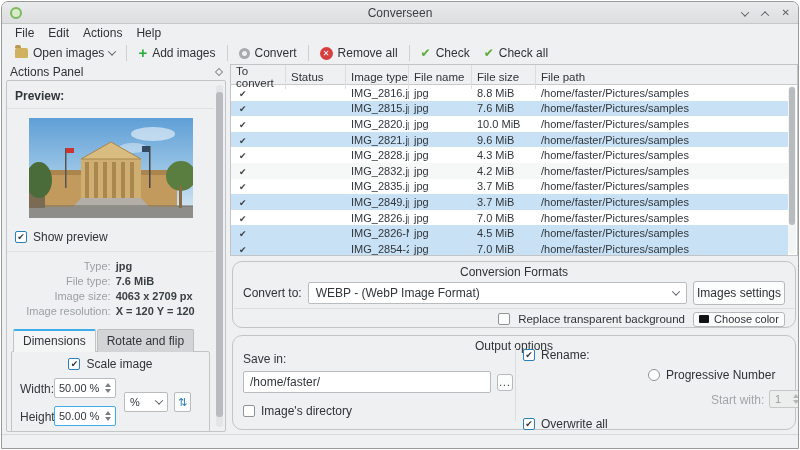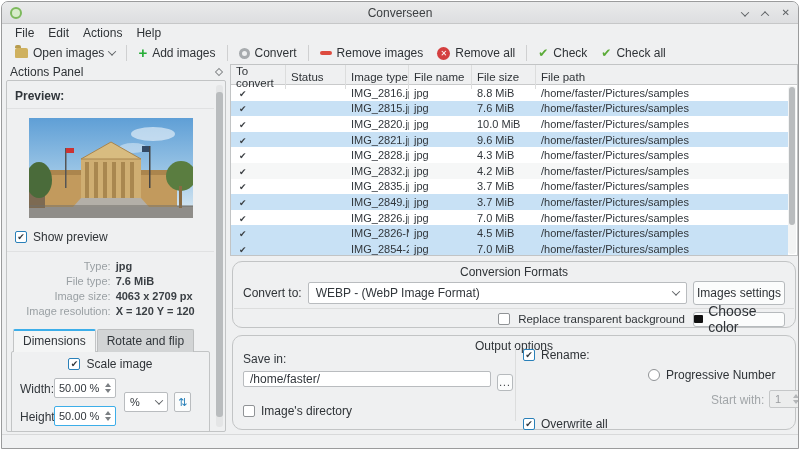--- a/index.html
+++ b/index.html
@@ -102,26 +102,26 @@
   .convbox { left:2px; top:197px; width:564px; height:67px; }
   .conv-row1 { position:absolute; left:10px; right:10px; top:19px; height:24px; display:flex; align-items:center; gap:6px; }
   .conv-combo { flex:1; height:22px; background:#fff; border:1px solid #b9bcbf; border-radius:2px;
     display:flex; align-items:center; padding:0 7px; font-size:12px; }
   .conv-combo .chev { margin-left:auto; }
   .btn { background:#fbfcfc; border:1px solid #b6babd; border-radius:3px; font-size:12px; color:#2f3337;
     display:flex; align-items:center; justify-content:center; gap:5px; }
   .btn.settings { width:92px; height:24px; }
   .conv-sep { position:absolute; left:1px; right:1px; top:46px; border-top:1px solid #dcdddd; }
   .conv-row2 { position:absolute; right:10px; top:49px; height:16px; display:flex; align-items:center; gap:8px; }
-  .btn.choosecolor { width:92px; height:15px; font-size:14px; }
+  .btn.choosecolor { width:92px; height:15px; font-size:11px; }
   .swatch { width:10px; height:8px; background:#111; border-radius:1px; }
   .outbox { left:2px; top:271px; width:564px; height:95px; }
   .out-left { position:absolute; left:10px; top:14px; width:268px; bottom:6px; }
   .save-in-lbl { font-size:12px; margin-top:2px; }
-  .textfield { background:#fff; border:1px solid #b9bcbf; border-radius:2px; height:16px; display:flex; align-items:center; padding:0 6px; font-size:12px; }
+  .textfield { background:#fff; border:1px solid #b9bcbf; border-radius:2px; height:22px; display:flex; align-items:center; padding:0 6px; font-size:12px; }
   .save-in-field { position:absolute; left:0; top:21px; width:248px; }
   .browse-btn { position:absolute; left:254px; top:24px; width:16px; height:17px; font-size:10px; letter-spacing:1px; }
   .imgdir-row { position:absolute; left:0; top:54px; }
   .out-div { position:absolute; left:282px; top:12px; bottom:8px; border-left:1px solid #dcdddd; }
   .out-right { position:absolute; left:290px; right:8px; top:12px; bottom:6px; }
   .rename-row { position:absolute; left:0; top:0; }
   .radio-row { position:absolute; left:0; top:20px; right:0; display:flex; }
   .radio-item { display:flex; align-items:center; gap:6px; }
   .radio-item.second { margin-left:125px; }
   .rename-field { position:absolute; left:0; top:40px; width:180px; }
@@ -165,24 +165,20 @@
     <span class="tb-btn">
       <span class="icon-plus">+</span>
       <span>Add images</span>
     </span>
     <span class="tb-sep"></span>
     <span class="tb-btn">
       <span class="icon-convert"></span>
       <span>Convert</span>
     </span>
     <span class="tb-sep"></span>
-    <span class="tb-btn">
-      <span class="icon-minus"></span>
-      <span>Remove images</span>
-    </span>
     <span class="tb-btn">
       <span class="icon-redx">✕</span>
       <span>Remove all</span>
     </span>
     <span class="tb-sep"></span>
     <span class="tb-btn">
       <span class="icon-check">✔</span>
       <span>Check</span>
     </span>
     <span class="tb-btn">

